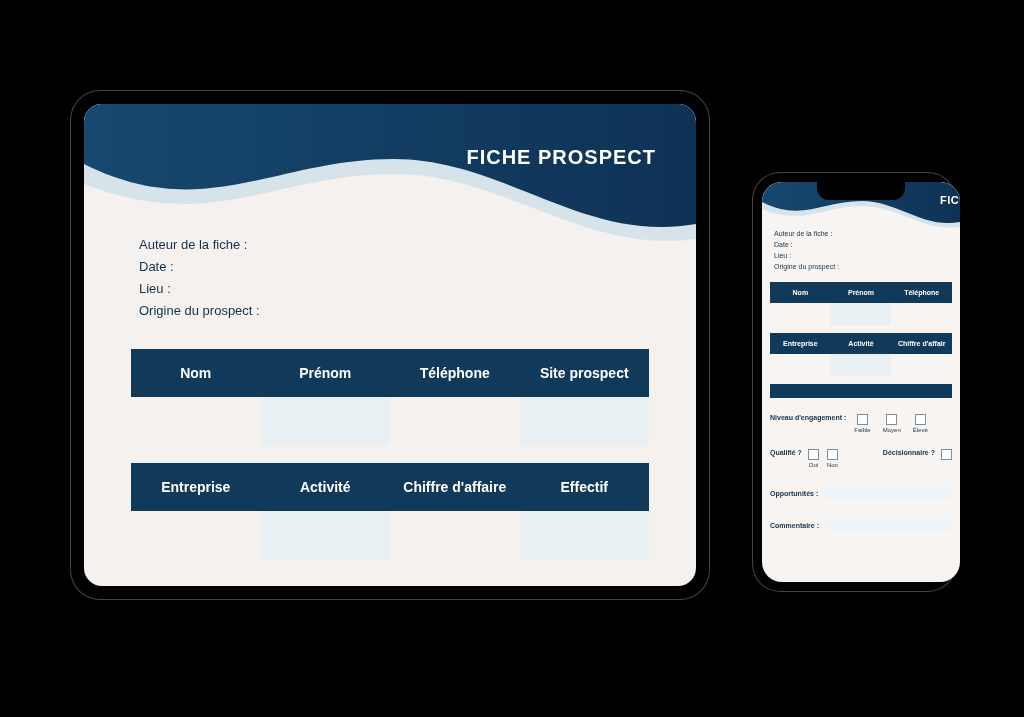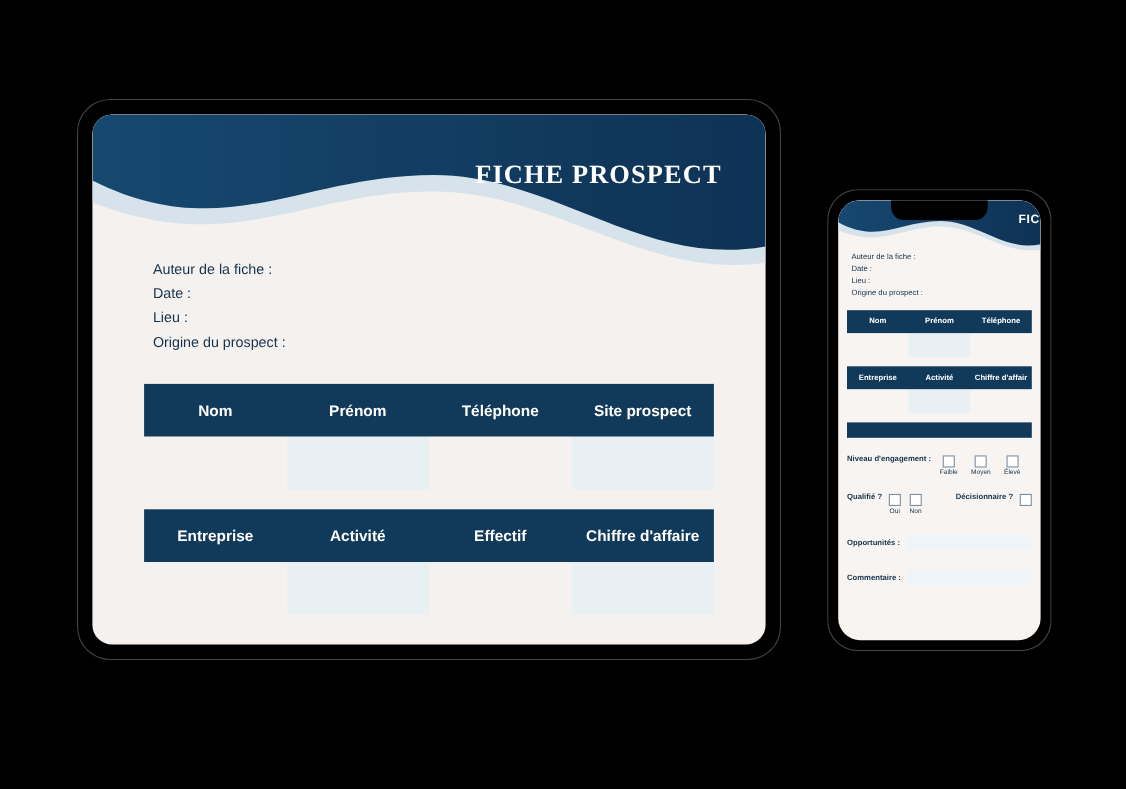--- a/index.html
+++ b/index.html
@@ -45,22 +45,21 @@
     height: 150px;
   }
   .tablet-wave svg { width: 100%; height: 100%; display: block; }
   .tablet-title {
     position: absolute;
     top: 42px;
     right: 40px;
     color: #fff;
     font-weight: 800;
     letter-spacing: 1px;
-    font-size: 24px;
-    font-family: Liberation Serif, serif;
+    font-size: 20px;
   }
   .tablet-meta {
     position: absolute;
     top: 130px;
     left: 55px;
     color: #16324b;
     font-size: 13px;
     line-height: 22px;
     font-weight: 500;
   }
@@ -105,20 +104,21 @@
     box-sizing: border-box;
     box-shadow: 0 0 0 1px #444 inset;
   }
   .phone-screen {
     width: 100%;
     height: 100%;
     border-radius: 20px;
     overflow: hidden;
     position: relative;
     background: #f7f4f1;
+    padding-left: 14px;
   }
   .phone-notch {
     position: absolute;
     top: 0;
     left: 50%;
     transform: translateX(-50%);
     width: 88px;
     height: 18px;
     background: #000;
     border-bottom-left-radius: 12px;
@@ -257,22 +257,22 @@
         <div class="t-row-body">
           <div class="t-col"></div>
           <div class="t-col"></div>
           <div class="t-col"></div>
           <div class="t-col"></div>
         </div>
         <div class="t-gap"></div>
         <div class="t-row-head">
           <div class="t-col">Entreprise</div>
           <div class="t-col">Activité</div>
+          <div class="t-col">Chiffre d'affaire</div>
           <div class="t-col">Effectif</div>
-          <div class="t-col">Chiffre d'affaire</div>
         </div>
         <div class="t-row-body">
           <div class="t-col"></div>
           <div class="t-col"></div>
           <div class="t-col"></div>
           <div class="t-col"></div>
         </div>
       </div>
     </div>
   </div>

